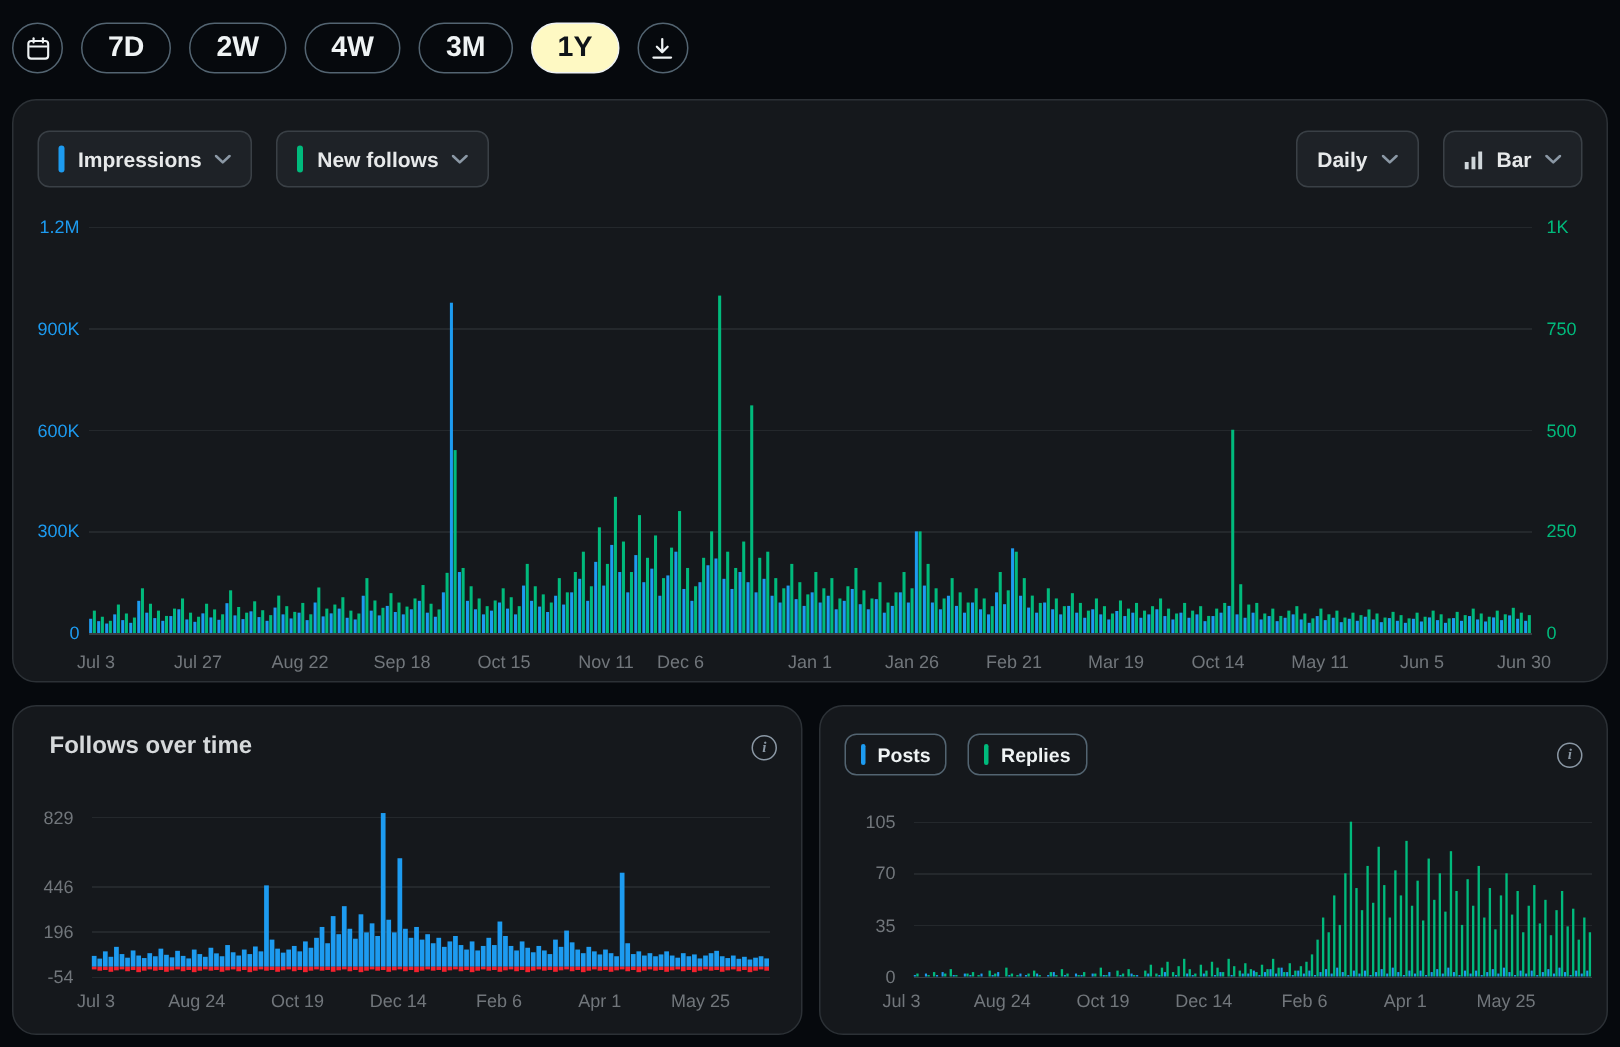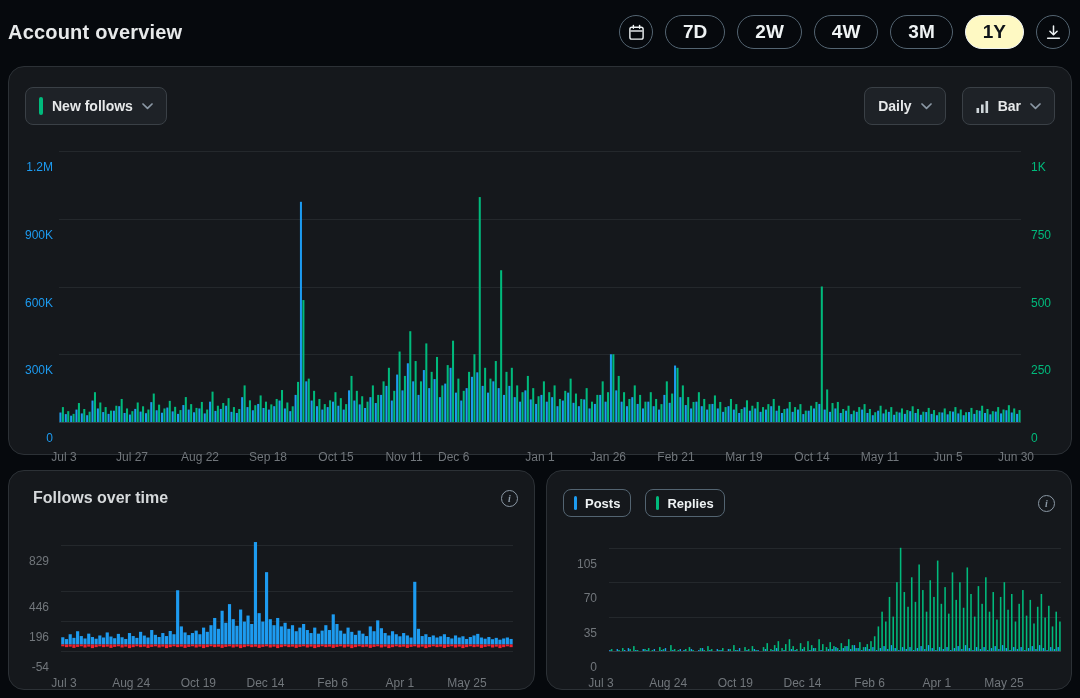--- a/index.html
+++ b/index.html
@@ -22,41 +22,40 @@
   .panel-activity{left:546px;top:470px;width:526px;height:220px;}
   
   .toolbar-left{position:absolute;left:16px;top:20px;display:flex;gap:16px;}
   .toolbar-right{position:absolute;right:16px;top:20px;display:flex;gap:16px;}
   .dd{display:inline-flex;align-items:center;gap:9px;height:38px;padding:0 13px;background:#1e2227;
     border:1px solid #3a4046;border-radius:8px;color:#e7e9ea;font-weight:700;font-size:14px;
     cursor:pointer;font-family:inherit;}
   .accent{width:4px;height:18px;border-radius:2px;}
   
   .chart-host{position:absolute;left:0;top:0;right:0;bottom:0;}
-  .tick{position:absolute;font-size:12px;line-height:14px;color:#71767b;pointer-events:none;white-space:nowrap;margin-top:16px;}
+  .tick{position:absolute;font-size:12px;line-height:14px;color:#71767b;pointer-events:none;white-space:nowrap;}
   
   .panel-head{position:absolute;left:16px;right:16px;top:18px;display:flex;align-items:center;
     justify-content:space-between;}
   .panel-title{margin:0;font-size:16px;font-weight:600;color:#d6d9db;padding-left:8px;}
   .info{width:15px;height:15px;border-radius:50%;border:1px solid #8b98a5;color:#8b98a5;font-size:10px;
     font-weight:700;display:inline-flex;align-items:center;justify-content:center;cursor:pointer;
     font-family:"Liberation Serif", serif;font-style:italic;flex:0 0 auto;}
   .legend{display:flex;gap:14px;align-items:center;}
   .chip{display:inline-flex;align-items:center;gap:8px;height:28px;padding:0 10px;border:1px solid #536471;
     border-radius:8px;background:transparent;color:#eff3f4;font-weight:700;font-size:13px;cursor:pointer;
     font-family:inherit;}
   .chip .accent{height:14px;width:3px;}
 </style>
 </head>
 <body>
 
 <div class="stage">
 
   <header class="topbar">
-    <h1 class="page-title">Account overview</h1>
     <div class="top-actions">
       <button class="pill iconpill">
         <span style="display:inline-flex;">
           <svg width="17" height="17" viewBox="0 0 18 18" fill="none">
             <rect x="2" y="3.5" width="14" height="12.5" rx="2" stroke="#eff3f4" stroke-width="1.5"></rect>
             <line x1="5.7" y1="1.6" x2="5.7" y2="4.6" stroke="#eff3f4" stroke-width="1.5" stroke-linecap="round"></line>
             <line x1="12.3" y1="1.6" x2="12.3" y2="4.6" stroke="#eff3f4" stroke-width="1.5" stroke-linecap="round"></line>
             <line x1="2.6" y1="7.4" x2="15.4" y2="7.4" stroke="#eff3f4" stroke-width="1.5"></line>
           </svg>
         </span>
@@ -73,20 +72,29 @@
             <path d="M5.2 7.6L9 11.4l3.8-3.8" stroke="#eff3f4" stroke-width="1.6" stroke-linecap="round" stroke-linejoin="round"></path>
             <path d="M2.8 15.2h12.4" stroke="#eff3f4" stroke-width="1.6" stroke-linecap="round"></path>
           </svg>
         </span>
       </button>
     </div>
   </header>
 
   <section class="panel panel-main">
     <div class="toolbar-left">
+      <button class="dd">
+        <span class="accent" style="background:#1d9bf0;"></span>
+        <span>Impressions</span>
+        <span style="display:inline-flex;">
+          <svg width="11" height="7" viewBox="0 0 11 7" fill="none">
+              <path d="M1 1l4.5 4.3L10 1" stroke="#8b98a5" stroke-width="1.7" stroke-linecap="round" stroke-linejoin="round"></path>
+            </svg>
+        </span>
+      </button>
       <button class="dd">
         <span class="accent" style="background:#00ba7c;"></span>
         <span>New follows</span>
         <span style="display:inline-flex;">
           <svg width="11" height="7" viewBox="0 0 11 7" fill="none">
               <path d="M1 1l4.5 4.3L10 1" stroke="#8b98a5" stroke-width="1.7" stroke-linecap="round" stroke-linejoin="round"></path>
             </svg>
         </span>
       </button>
     </div>

